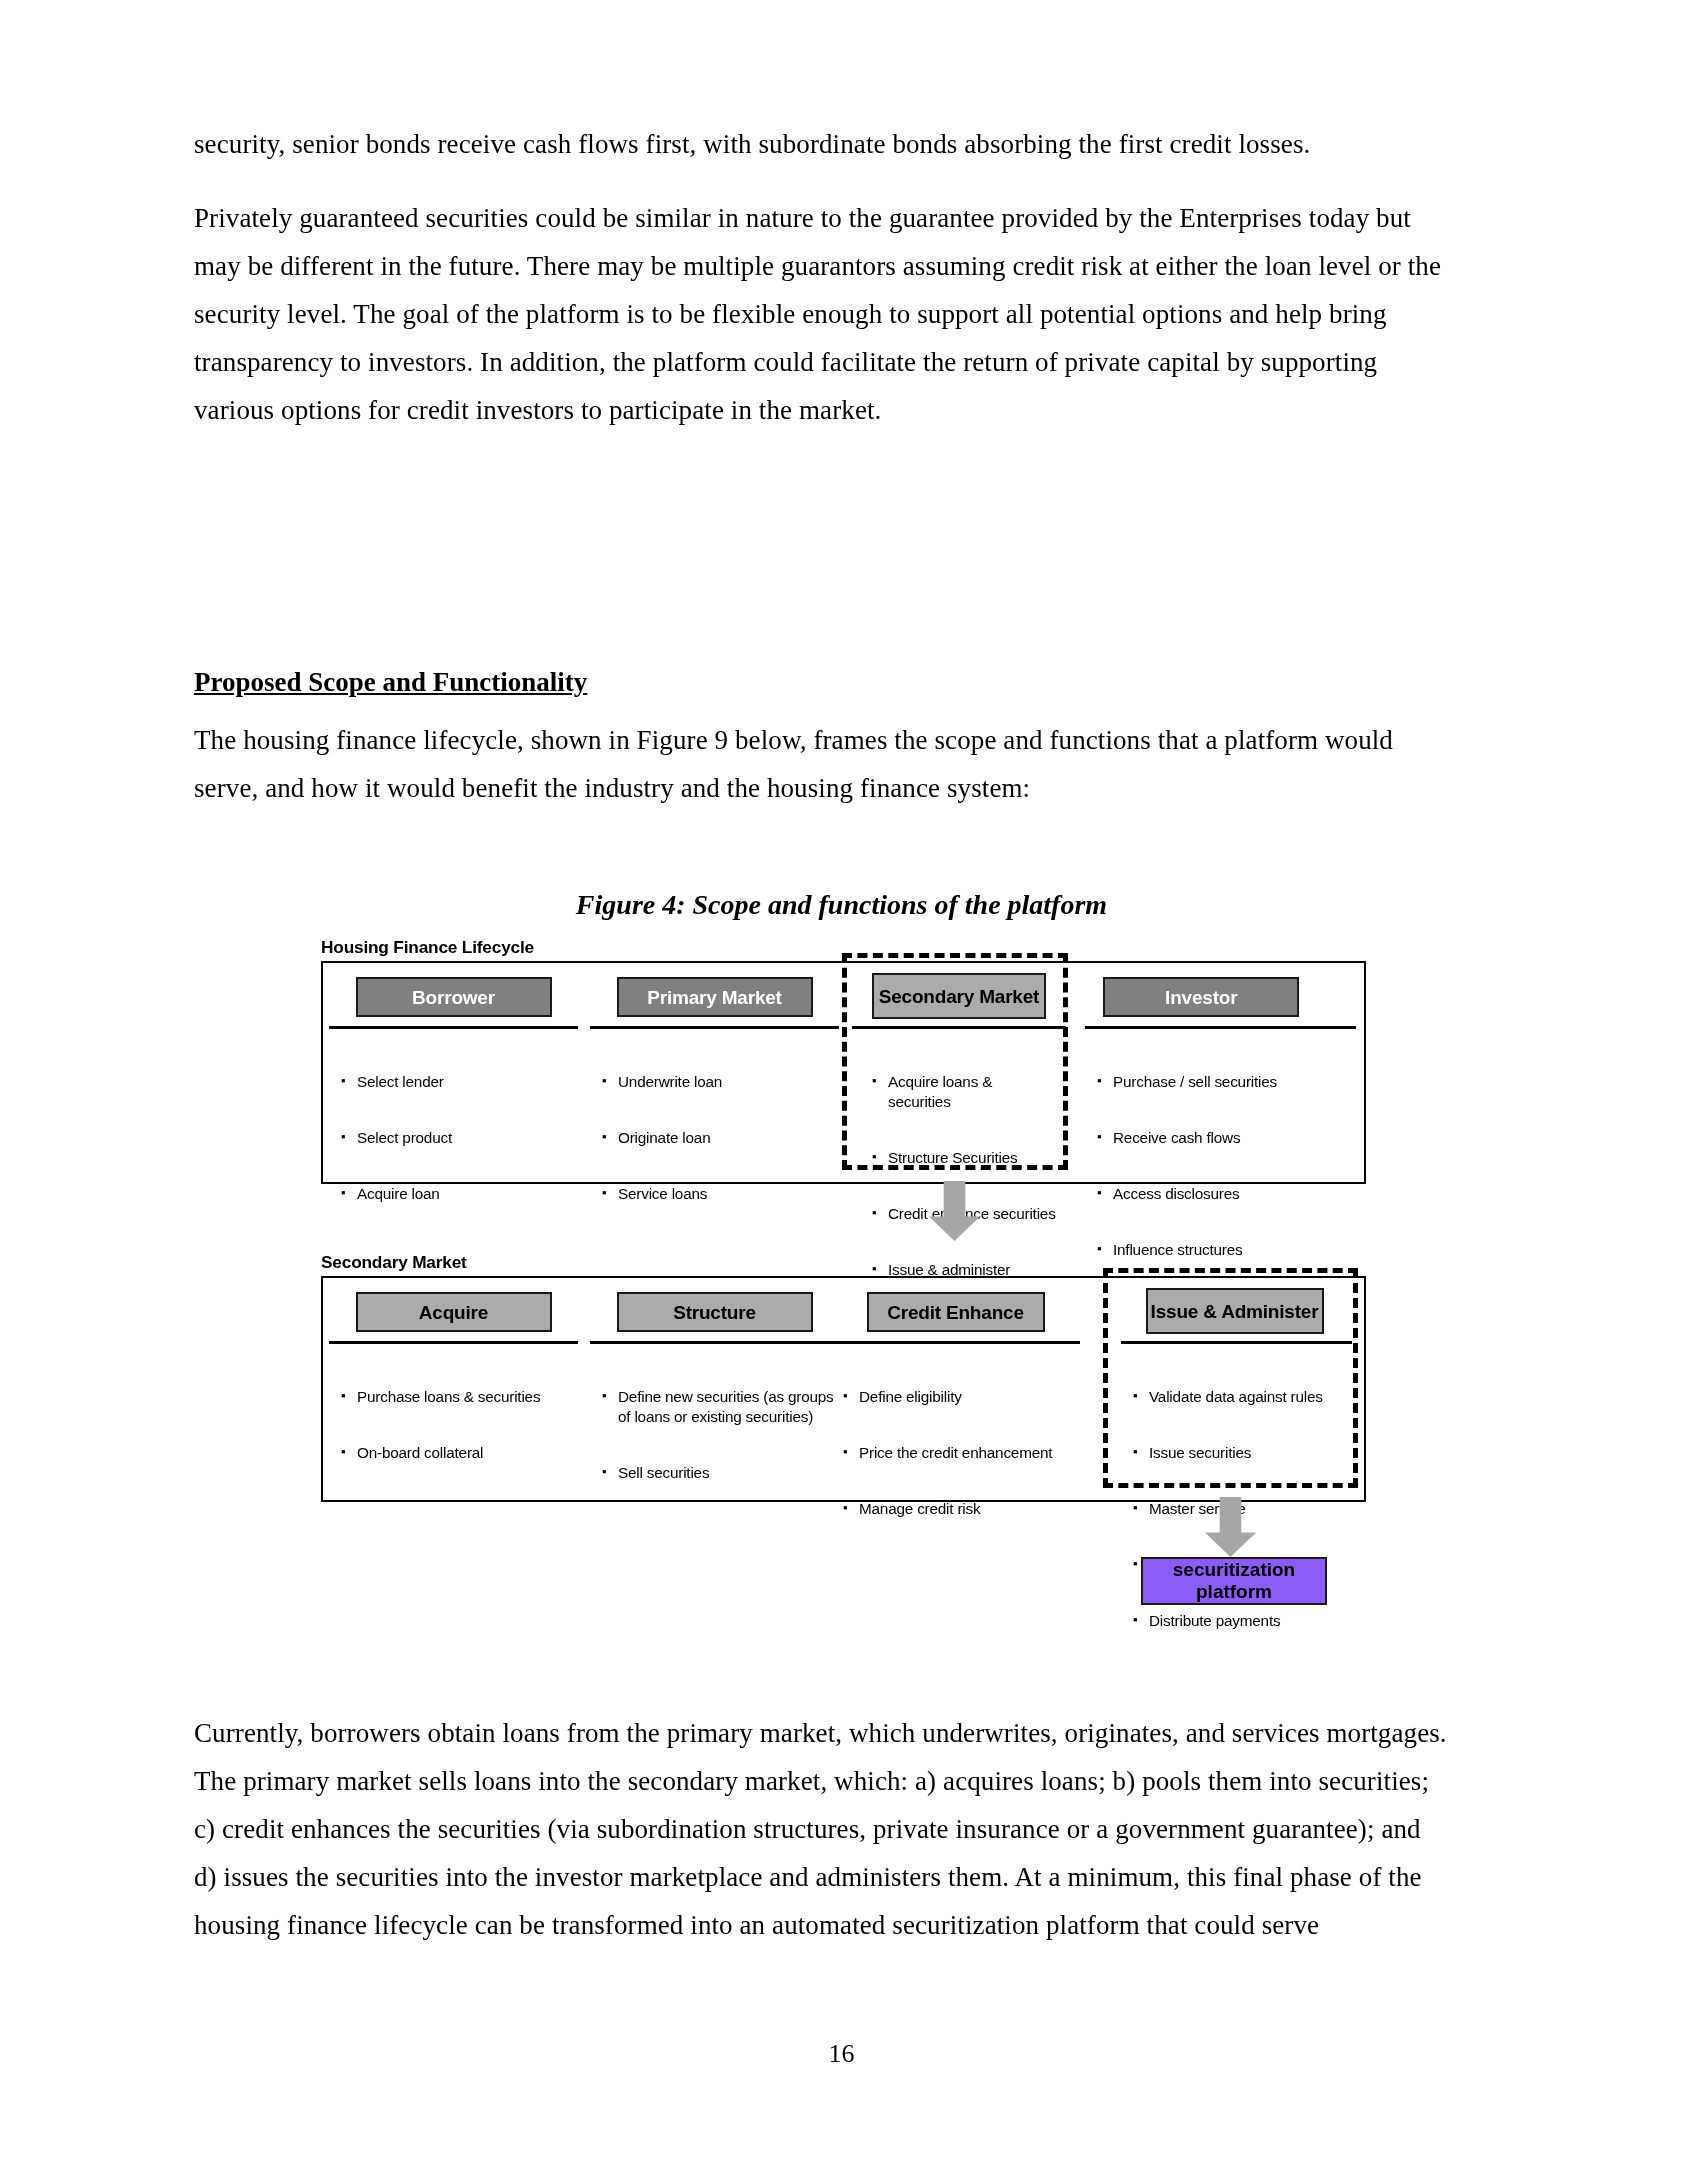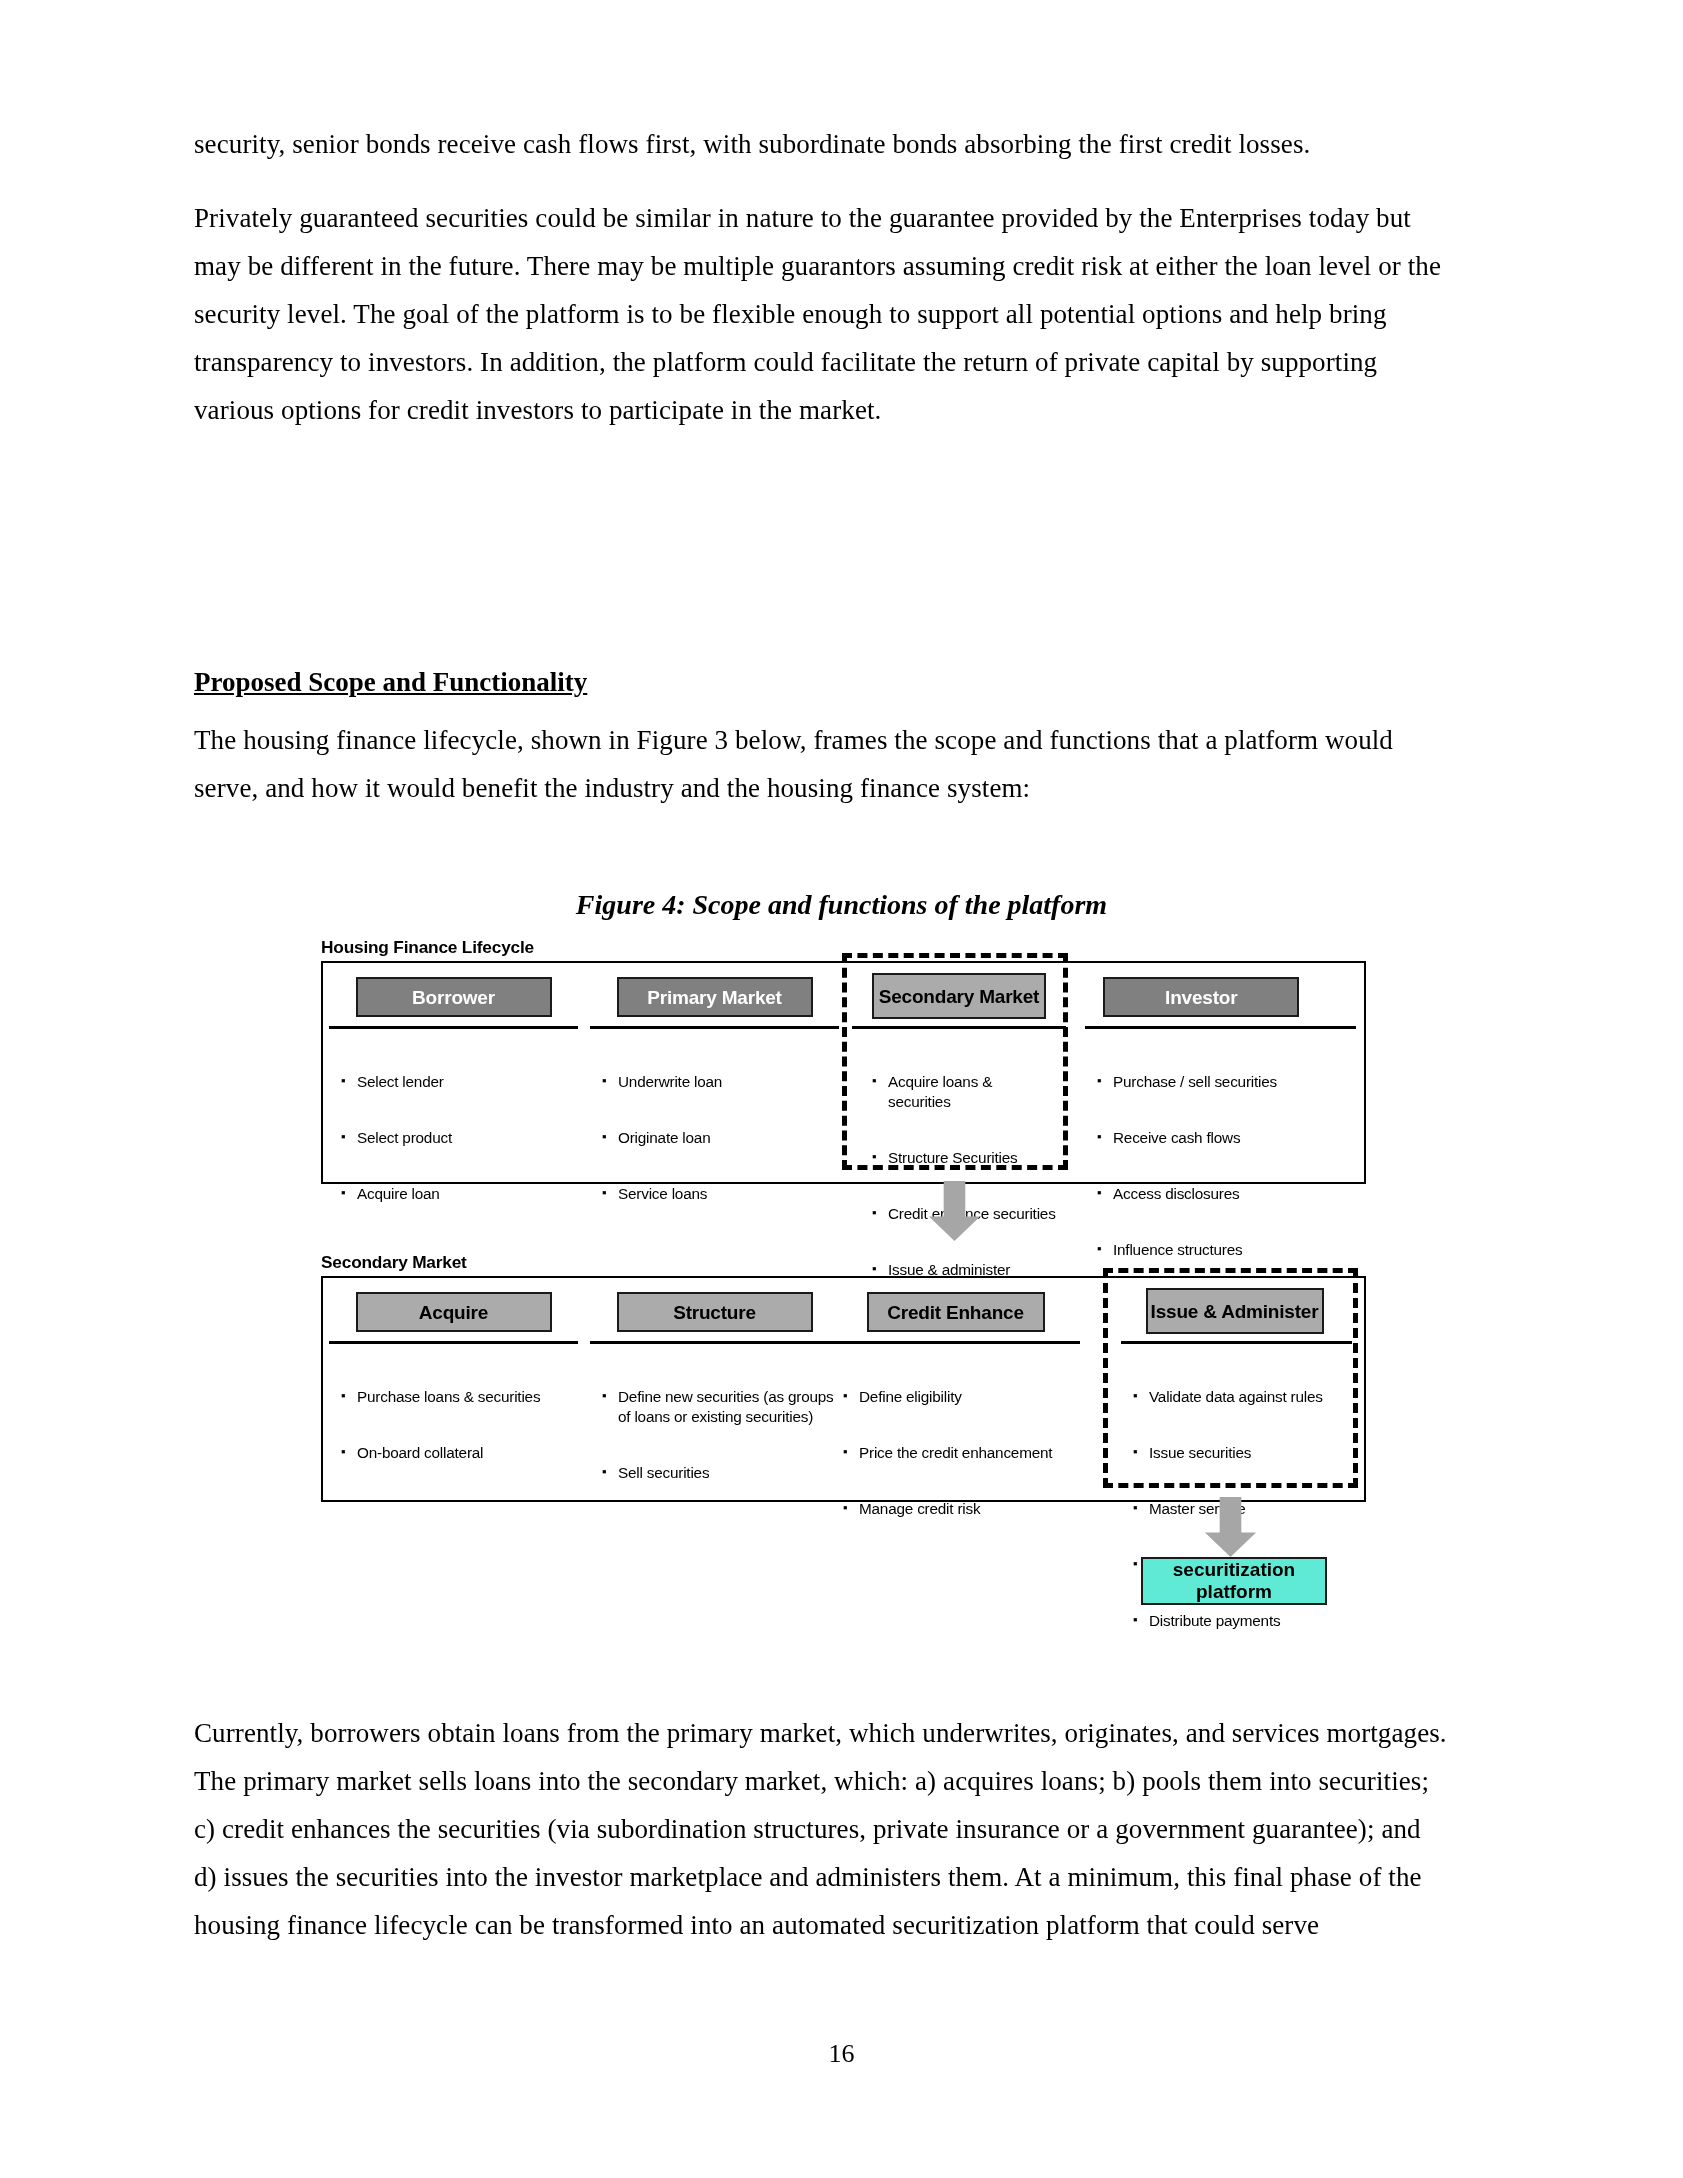--- a/index.html
+++ b/index.html
@@ -179,21 +179,21 @@
 
   
   .arrow {
     position: absolute;
     color: #a6a6a6;
   }
 
   .plat-box {
     position: absolute;
     border: 2.5px solid #1a1a1a;
-    background: #5eead4;
+    background: #8b5cf6;
     box-sizing: border-box;
     display: flex;
     align-items: center;
     justify-content: center;
     text-align: center;
     font-family: "Liberation Sans", sans-serif;
     font-weight: bold;
     font-size: 19px;
     line-height: 22px;
     color: #000;
@@ -204,21 +204,21 @@
 
 <div class="page">
 
   <div class="textcol" style="top:120px;">
     <p class="para">security, senior bonds receive cash flows first, with subordinate bonds absorbing the first credit losses.</p>
     <p class="para">Privately guaranteed securities could be similar in nature to the guarantee provided by the Enterprises today but may be different in the future.  There may be multiple guarantors assuming credit risk at either the loan level or the security level.  The goal of the platform is to be flexible enough to support all potential options and help bring transparency to investors.  In addition, the platform could facilitate the return of private capital by supporting various options for credit investors to participate in the market.</p>
   </div>
 
   <div class="textcol" style="top:658px;">
     <div class="heading">Proposed Scope and Functionality</div>
-    <p class="para tight">The housing finance lifecycle, shown in Figure 3 below, frames the scope and functions that a platform would serve, and how it would benefit the industry and the housing finance system:</p>
+    <p class="para tight">The housing finance lifecycle, shown in Figure 9 below, frames the scope and functions that a platform would serve, and how it would benefit the industry and the housing finance system:</p>
   </div>
 
   <div class="fig-title">Figure 4: Scope and functions of the platform</div>
 
   <div class="figure">
 
     <div class="panel-label" style="left:4px; top:0px;">Housing Finance Lifecycle</div>
 
     <div class="panel" style="left:4px; top:24px; width:1045px; height:223px;">
 

